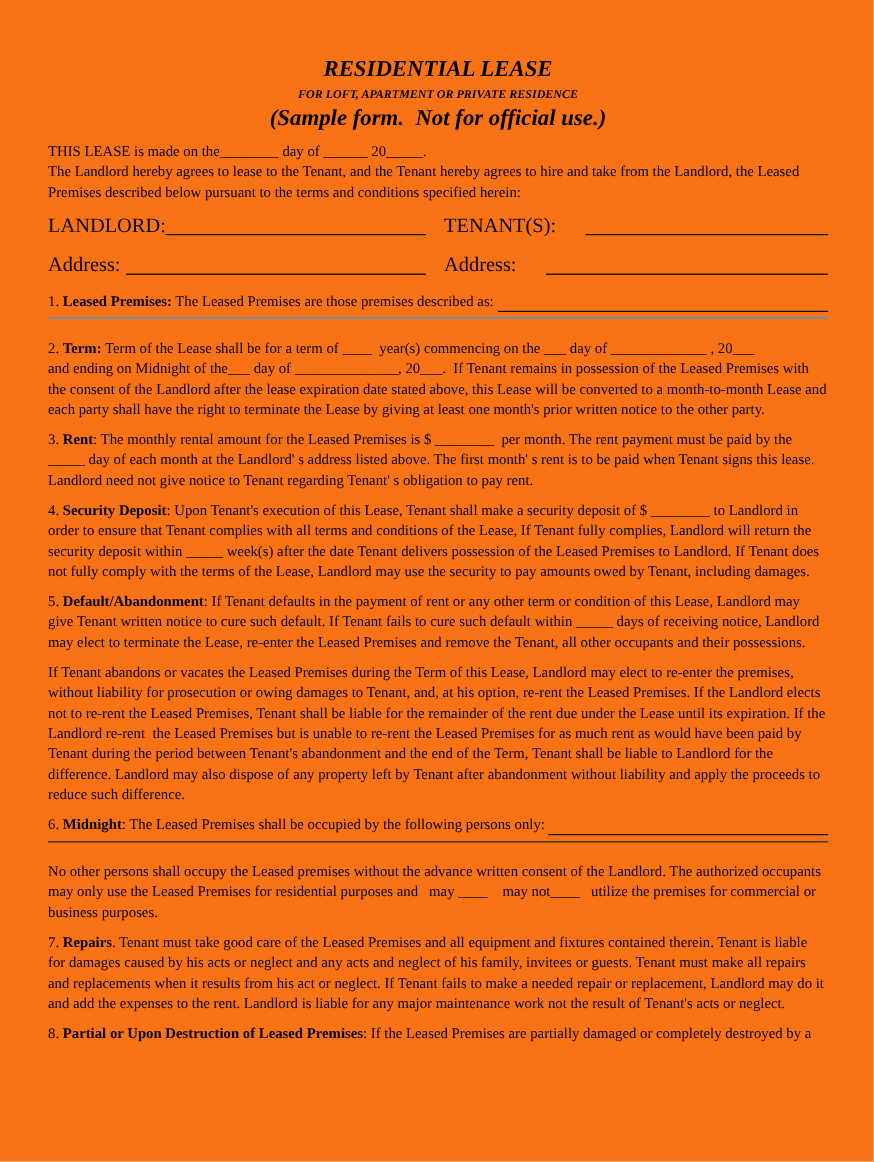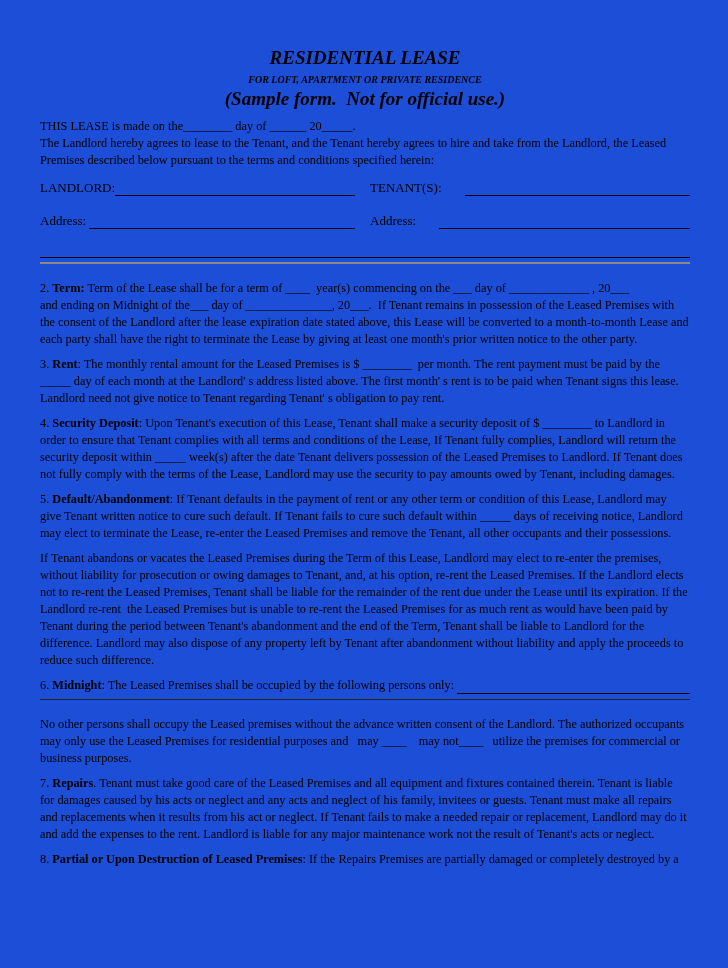--- a/index.html
+++ b/index.html
@@ -5,42 +5,42 @@
   html, body { margin: 0; padding: 0; background: #ffffff; }
   body {
     width: 728px; height: 968px; overflow: hidden;
     font-family: "Liberation Serif", "DejaVu Serif", serif;
     color: #000;
   }
   .page {
     box-sizing: border-box;
     width: 728px; height: 968px;
     padding: 46px 38px 0 40px;
-    background: #1d4ed8;
+    background: #f97316;
   }
 
   
   .title-block { text-align: center; margin-bottom: 10px; }
   .title-block > div { font-weight: bold; font-style: italic; white-space: pre; }
   .t1 { font-size: 19px; line-height: 24px; }
   .t2 { font-size: 10px;  line-height: 19px; }
   .t3 { font-size: 19px; line-height: 19px; }
 
   
   .para {
     font-size: 12.3px; line-height: 17px;
     margin: 0 0 8px 0;
     white-space: pre-wrap;
     text-align: left;
   }
   .para b { font-weight: bold; }
   .intro { margin-bottom: 10px; }
 
   
-  .party-row { display: flex; font-size: 13px; line-height: 17px; margin-bottom: 16px; justify-content: space-between; }
+  .party-row { display: flex; font-size: 17px; line-height: 17px; margin-bottom: 16px; justify-content: space-between; }
   .party-row.last { margin-bottom: 14px; }
   .party-col1 { width: 315px; display: flex; align-items: flex-end; }
   .party-gap  { width: 15px; }
   .party-col2 { flex: 1; display: flex; align-items: flex-end; gap: 20px; }
   .party-label { white-space: pre; }
   .blank-fill { flex: 1 1 auto; height: 14px; border-bottom: 1px solid #000; min-width: 30px; }
 
   
   .fill-row { display: flex; align-items: flex-end; font-size: 12.3px; line-height: 17px; margin: 0; }
   .fr-text { white-space: pre; }
@@ -82,20 +82,21 @@
         <span class="blank-fill"></span>
       </div>
     <div class="party-gap"></div>
     <div class="party-col2">
         <span class="party-label">Address: </span>
         <span class="blank-fill"></span>
       </div>
   </div>
 
   <div class="fill-row">
+      <span class="fr-text"><span>1. </span><b>Leased Premises:</b><span> The Leased Premises are those premises described as: </span></span>
       <span class="fill-line"></span>
     </div>
   <div class="rule-line"></div>
 
   <p class="para"><span>2. </span><b>Term:</b><span> Term of the Lease shall be for a term of ____  year(s) commencing on the ___ day of _____________ , 20___
 and ending on Midnight of the___ day of ______________, 20___.  If Tenant remains in possession of the Leased Premises with the consent of the Landlord after the lease expiration date stated above, this Lease will be converted to a month-to-month Lease and each party shall have the right to terminate the Lease by giving at least one month's prior written notice to the other party.</span></p>
 
   <p class="para"><span>3. </span><b>Rent</b><span>: The monthly rental amount for the Leased Premises is $ ________  per month. The rent payment must be paid by the _____ day of each month at the Landlord' s address listed above. The first month' s rent is to be paid when Tenant signs this lease. Landlord need not give notice to Tenant regarding Tenant' s obligation to pay rent.</span></p>
 
   <p class="para"><span>4. </span><b>Security Deposit</b><span>: Upon Tenant's execution of this Lease, Tenant shall make a security deposit of $ ________ to Landlord in order to ensure that Tenant complies with all terms and conditions of the Lease, If Tenant fully complies, Landlord will return the security deposit within _____ week(s) after the date Tenant delivers possession of the Leased Premises to Landlord. If Tenant does not fully comply with the terms of the Lease, Landlord may use the security to pay amounts owed by Tenant, including damages.</span></p>
@@ -107,15 +108,15 @@
   <div class="fill-row">
       <span class="fr-text"><span>6. </span><b>Midnight</b><span>: The Leased Premises shall be occupied by the following persons only: </span></span>
       <span class="fill-line"></span>
     </div>
   <div class="rule-line thin"></div>
 
   <p class="para">No other persons shall occupy the Leased premises without the advance written consent of the Landlord. The authorized occupants may only use the Leased Premises for residential purposes and   may ____    may not____   utilize the premises for commercial or business purposes.</p>
 
   <p class="para"><span>7. </span><b>Repairs</b><span>. Tenant must take good care of the Leased Premises and all equipment and fixtures contained therein. Tenant is liable for damages caused by his acts or neglect and any acts and neglect of his family, invitees or guests. Tenant must make all repairs and replacements when it results from his act or neglect. If Tenant fails to make a needed repair or replacement, Landlord may do it and add the expenses to the rent. Landlord is liable for any major maintenance work not the result of Tenant's acts or neglect.</span></p>
 
-  <p class="para"><span>8. </span><b>Partial or Upon Destruction of Leased Premises</b><span>: If the Repairs Premises are partially damaged or completely destroyed by a</span></p>
+  <p class="para"><span>8. </span><b>Partial or Upon Destruction of Leased Premises</b><span>: If the Leased Premises are partially damaged or completely destroyed by a</span></p>
 
 </div>
 
 </body></html>

